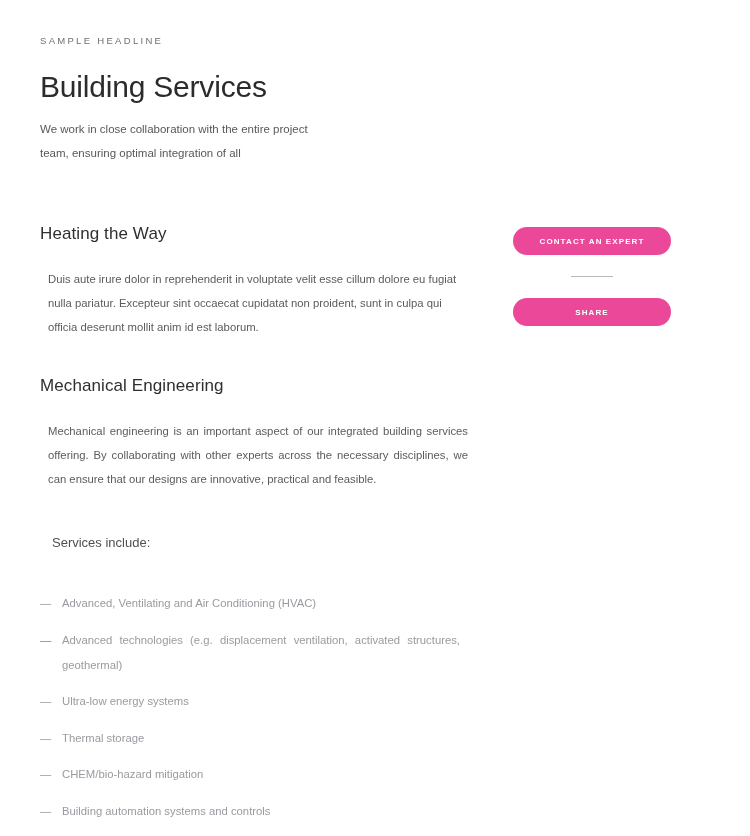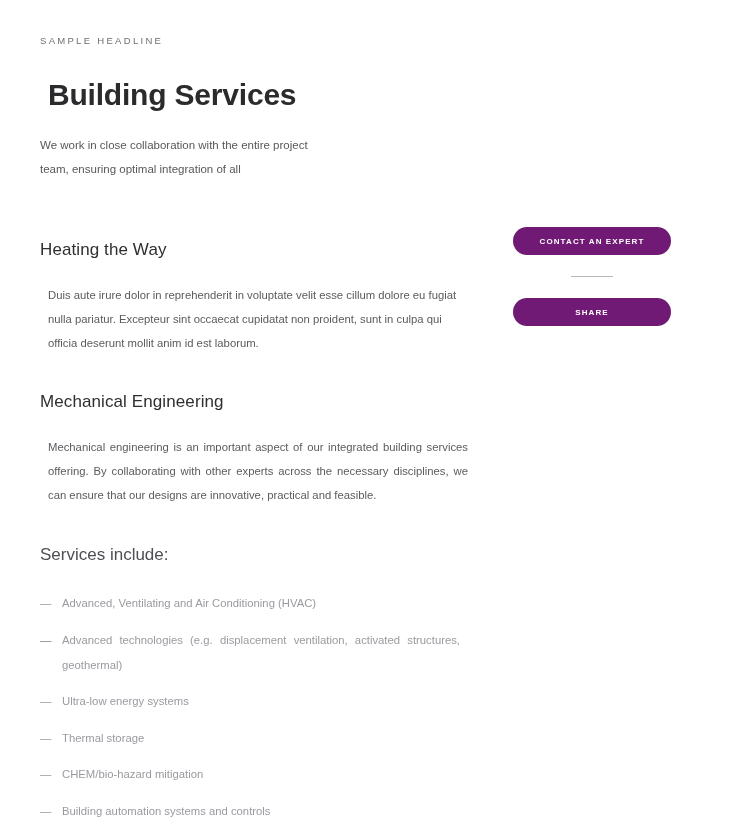--- a/index.html
+++ b/index.html
@@ -36,24 +36,24 @@
     padding-top: 34px;
     font-size: 9.5px;
     font-weight: 400;
     letter-spacing: 2.3px;
     color: #6f6f73;
     text-transform: uppercase;
     line-height: 14px;
   }
 
   .page-title {
-    margin: 8px;
+    margin: 0;
     padding-top: 20px;
     font-size: 30px;
-    font-weight: 700;
+    font-weight: 400;
     letter-spacing: -0.2px;
     color: #2b2b2d;
     line-height: 38px;
   }
 
   .intro {
     margin: 0;
     padding-top: 11px;
     width: 268px;
     font-size: 11.5px;
@@ -82,23 +82,23 @@
     padding-top: 13px;
     width: 420px;
     font-size: 11.3px;
     font-weight: 400;
     color: #5b5b60;
     line-height: 24px;
   }
   .section-body.justified { text-align: justify; }
 
   .list-lead {
-    margin: 0;
+    margin: 12px;
     padding-top: 30px;
-    font-size: 17px;
+    font-size: 13px;
     color: #4f4f54;
     line-height: 20px;
   }
 
   .service-list {
     list-style: none;
     margin: 0;
     padding: 26px 0 0 0;
     width: 420px;
   }
@@ -128,21 +128,21 @@
 
   .pill-btn {
     display: flex;
     align-items: center;
     justify-content: center;
     width: 158px;
     height: 28px;
     box-sizing: border-box;
     border: none;
     border-radius: 14px;
-    background: #701a75;
+    background: #ec4899;
     color: #ffffff;
     font-family: "Liberation Sans", sans-serif;
     font-size: 8px;
     font-weight: 700;
     letter-spacing: 1.1px;
     text-transform: uppercase;
     cursor: pointer;
     padding: 0;
   }
 

